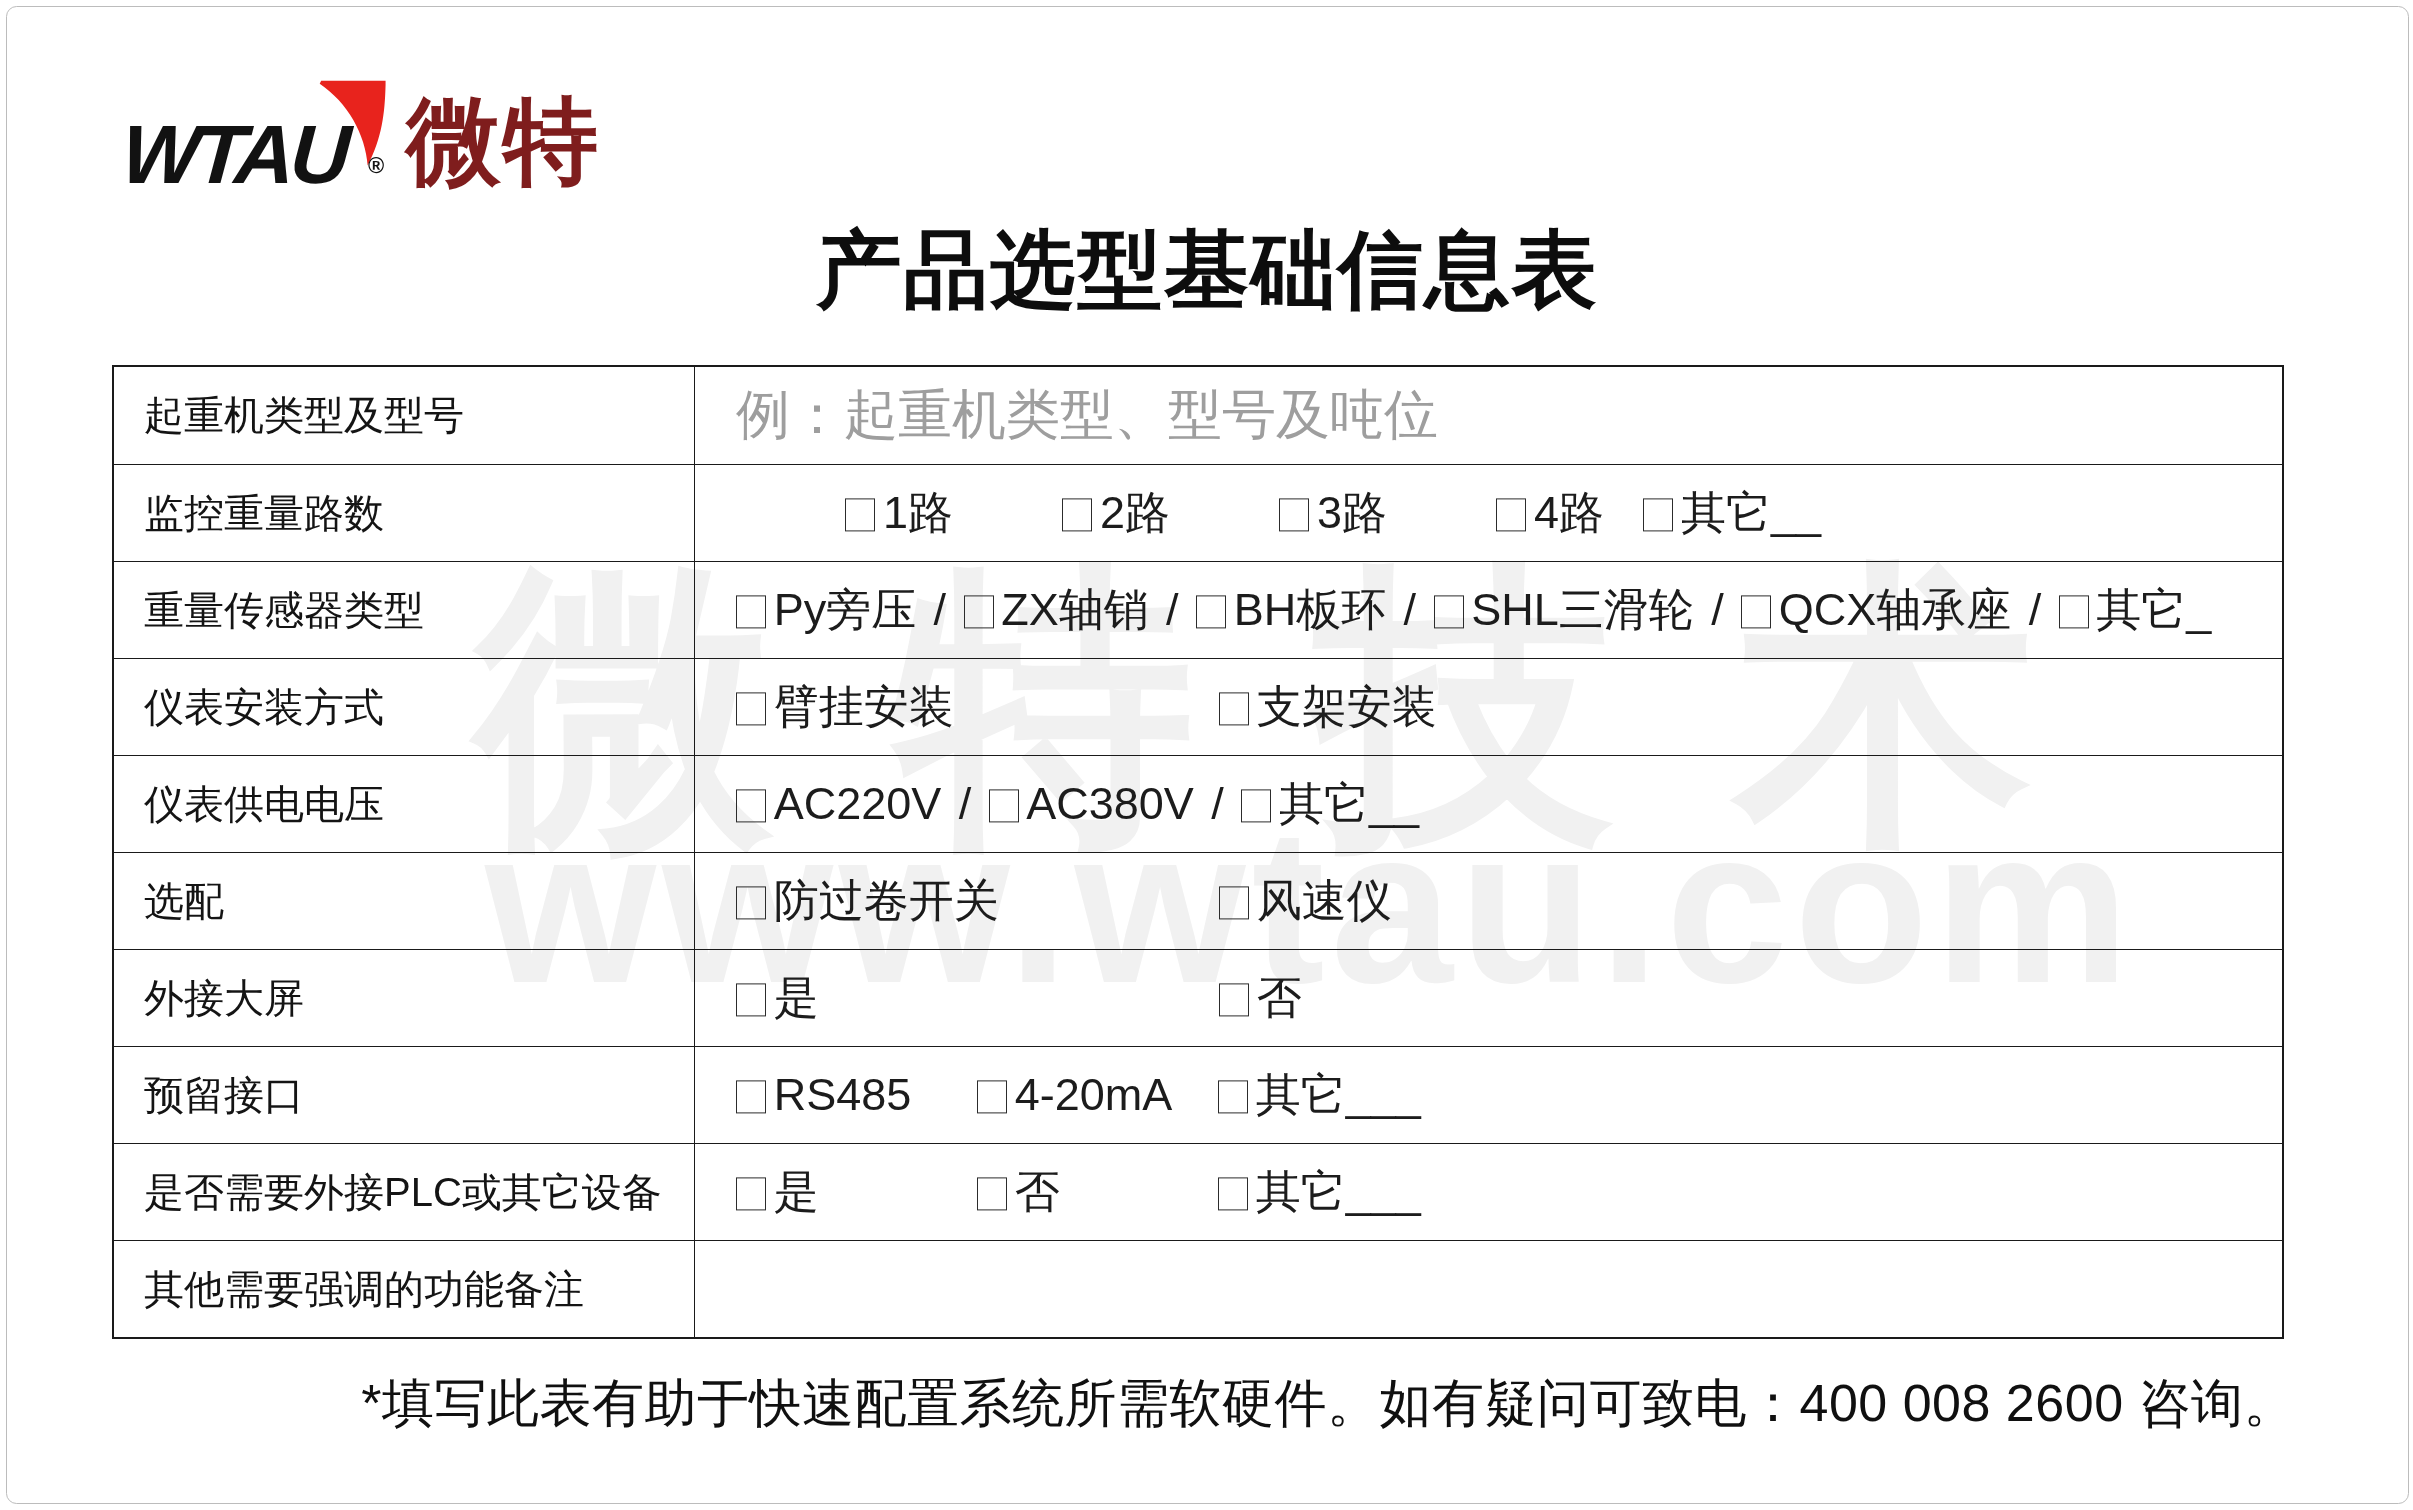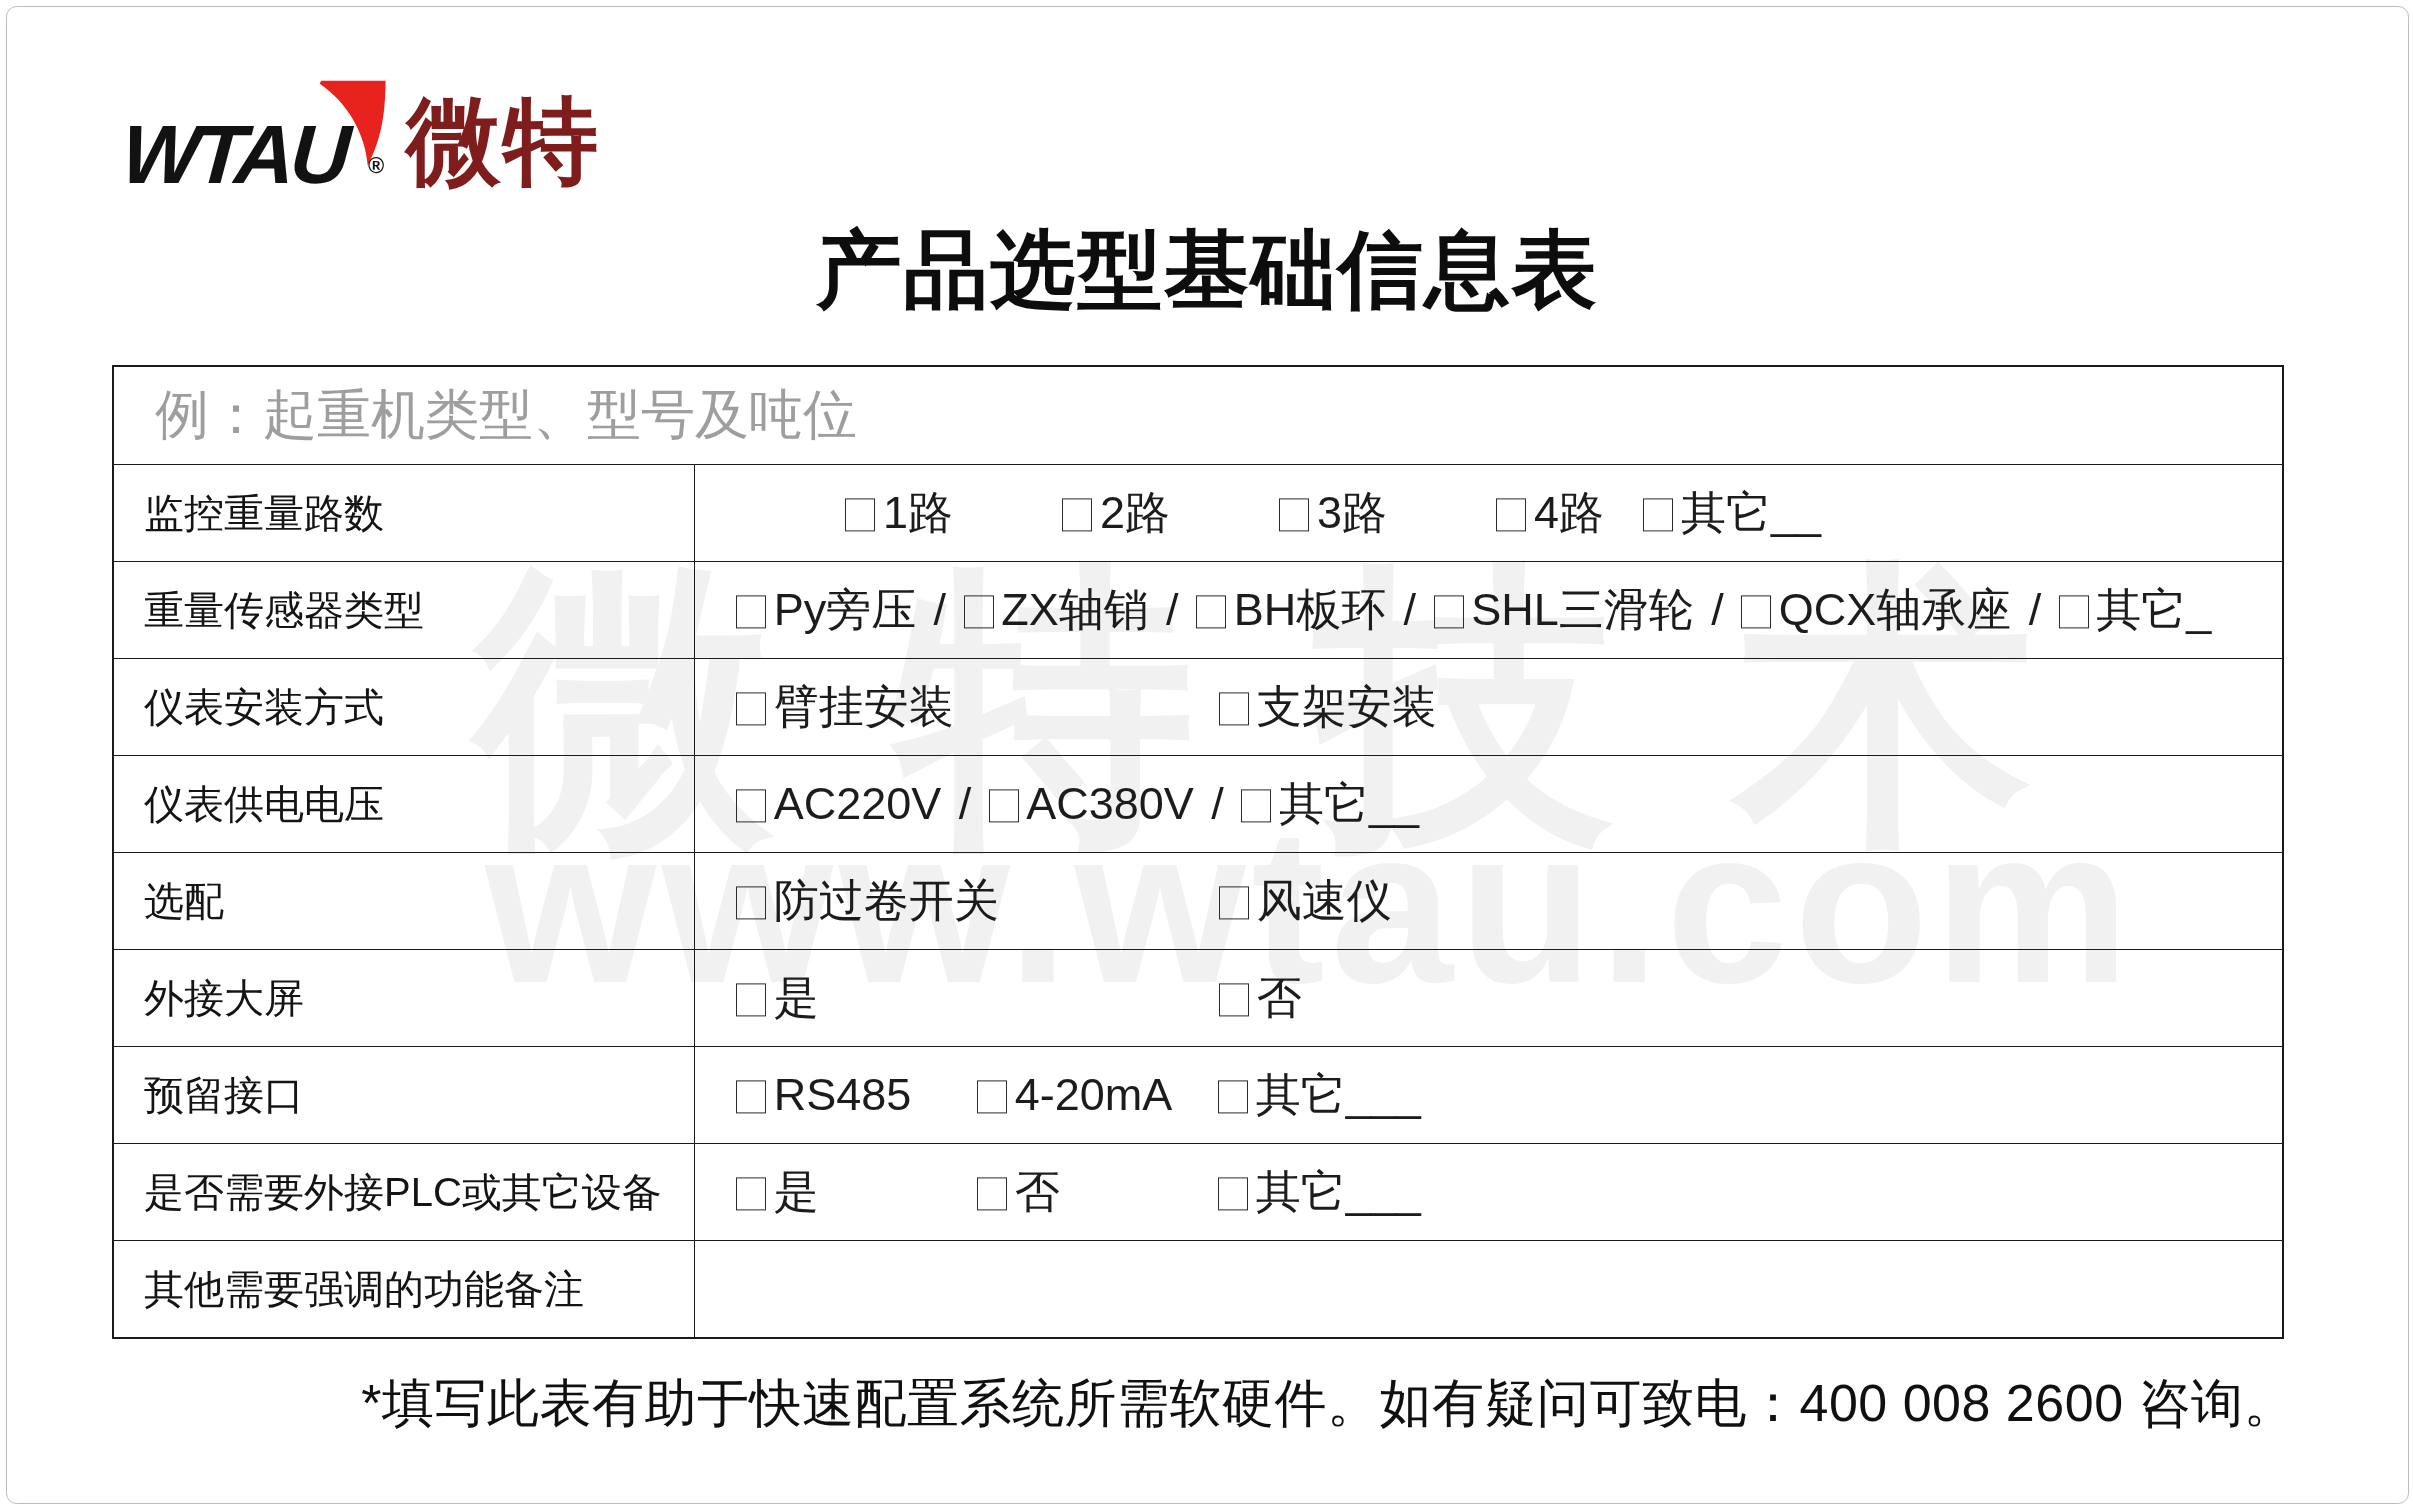--- a/index.html
+++ b/index.html
@@ -94,20 +94,21 @@
   <div class="logo-cjk">微特</div>
 </div>
 
 <div class="title">产品选型基础信息表</div>
 
 <div class="wm wm1">微特技术</div>
 <div class="wm wm2">www.wtau.com</div>
 
 <div class="ftable" id="ftable">
     <div class="trow r0">
+      <div class="tlabel">起重机类型及型号</div>
       <div class="tvalue">
         <span class="ph">例：起重机类型、型号及吨位</span>
       </div>
     </div>
     <div class="trow r1">
       <div class="tlabel">监控重量路数</div>
       <div class="tvalue">
         <span class="opt">
           <span class="cb"></span>
           <span>1路</span>

